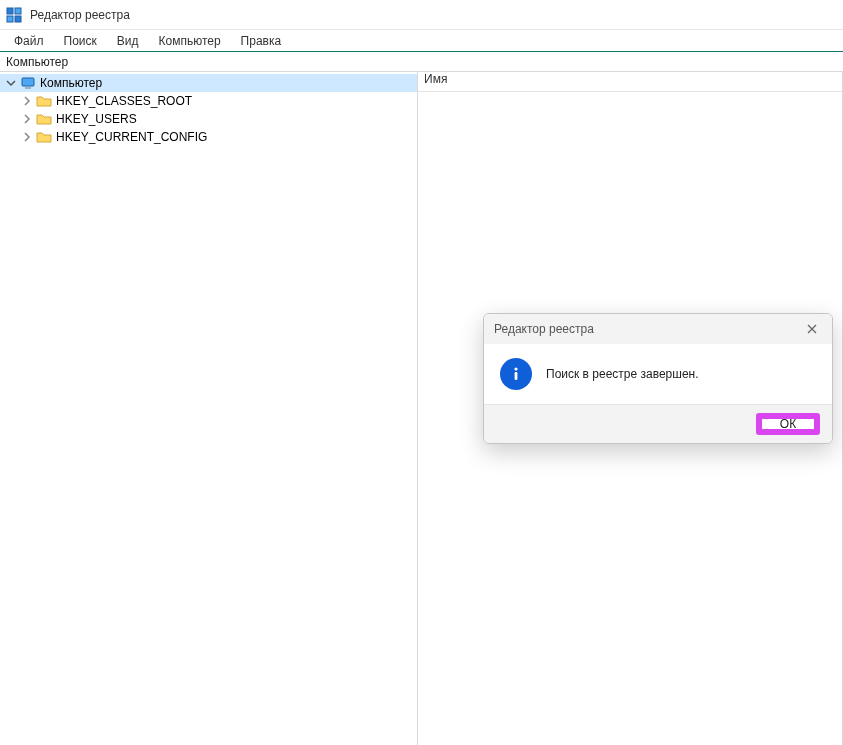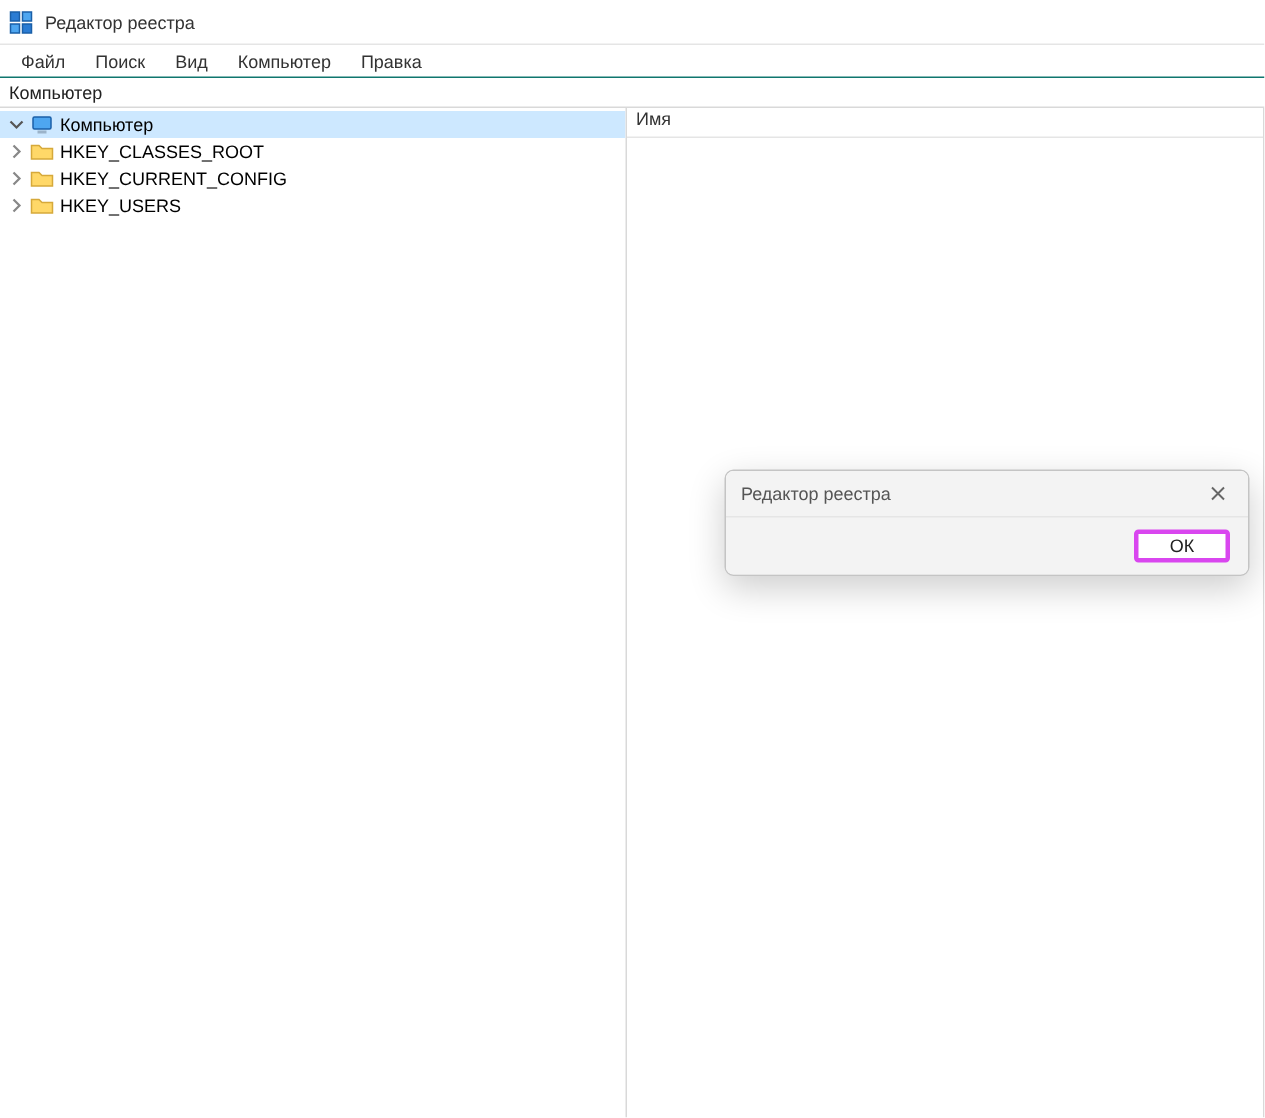--- a/index.html
+++ b/index.html
@@ -95,20 +95,21 @@
       width: 16px; height: 16px;
       margin: 0 4px 0 2px;
       display: inline-flex;
       align-items: center; justify-content: center;
     }
     .tree-node .label { font-size: 12px; }
     .tree-node.selected {
       background: #cde8ff;
     }
     .tree-children {
+      padding-left: 16px;
     }
     
     .dialog {
       position: absolute;
       left: 483px;
       top: 313px;
       width: 350px;
       background: #fff;
       border: 1px solid #c4c4c4;
       border-radius: 6px;
@@ -149,21 +150,21 @@
     .dialog-footer {
       background: #f3f3f3;
       padding: 8px 12px;
       display: flex;
       justify-content: flex-end;
       border-top: 1px solid #e5e5e5;
     }
     .dialog-footer .btn {
       min-width: 64px;
       height: 22px;
-      border: 3px solid #d946ef;
+      border: 6px solid #d946ef;
       background: #fff;
       color: #222;
       font-size: 12px;
       border-radius: 3px;
       cursor: pointer;
       display: inline-flex; align-items:center; justify-content:center;
     }
   </style>
 </head>
 <body>
@@ -226,50 +227,59 @@
         <span class="expander">
           <svg width="10" height="10" viewBox="0 0 10 10">
               <path d="M3 1 L7 5 L3 9" fill="none" stroke="#888" stroke-width="1.5"></path>
             </svg>
         </span>
         <span class="icon">
           <svg width="16" height="16" viewBox="0 0 16 16">
               <path d="M1 4 L6 4 L8 6 L15 6 L15 13 L1 13 Z" fill="#ffd868" stroke="#d6a93a"></path>
             </svg>
         </span>
-        <span class="label">HKEY_CURRENT_CONFIG</span>
+        <span class="label">HKEY_USERS</span>
       </div>
       <div class="tree-node">
         <span class="expander">
           <svg width="10" height="10" viewBox="0 0 10 10">
               <path d="M3 1 L7 5 L3 9" fill="none" stroke="#888" stroke-width="1.5"></path>
             </svg>
         </span>
         <span class="icon">
           <svg width="16" height="16" viewBox="0 0 16 16">
               <path d="M1 4 L6 4 L8 6 L15 6 L15 13 L1 13 Z" fill="#ffd868" stroke="#d6a93a"></path>
             </svg>
         </span>
-        <span class="label">HKEY_USERS</span>
+        <span class="label">HKEY_CURRENT_CONFIG</span>
       </div>
     </div>
   </div>
 
   <div class="list">
     <div class="list-header">
       <span>Имя</span>
     </div>
   </div>
 </div>
 
 <div class="dialog">
   <div class="dialog-titlebar">
     <span>Редактор реестра</span>
     <span class="close">
       <svg width="12" height="12" viewBox="0 0 12 12">
         <path d="M2 2 L10 10 M10 2 L2 10" stroke="#666" stroke-width="1.3"></path>
       </svg>
     </span>
   </div>
+  <div class="dialog-body">
+    <span class="info-icon">
+      <svg width="18" height="18" viewBox="0 0 18 18">
+        <circle cx="9" cy="4" r="1.6" fill="#fff"></circle>
+        <rect x="7.6" y="7" width="2.8" height="8" rx="1.2" fill="#fff"></rect>
+      </svg>
+    </span>
+    <span class="msg">Поиск в реестре завершен.</span>
+  </div>
   <div class="dialog-footer">
     <button class="btn">ОК</button>
   </div>
 </div>
 
 </body></html>

